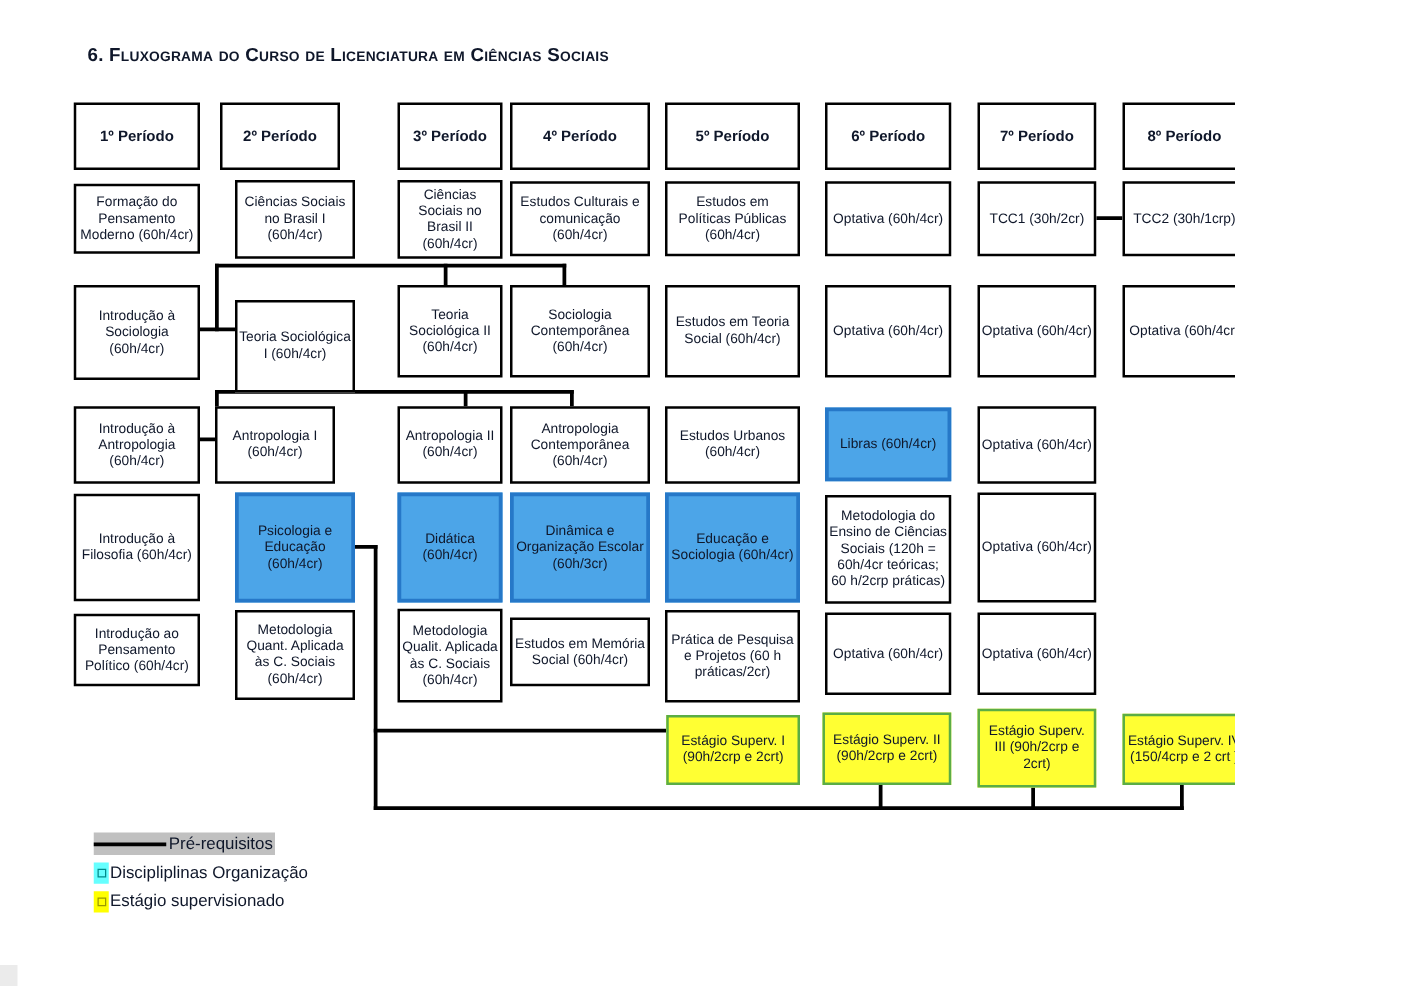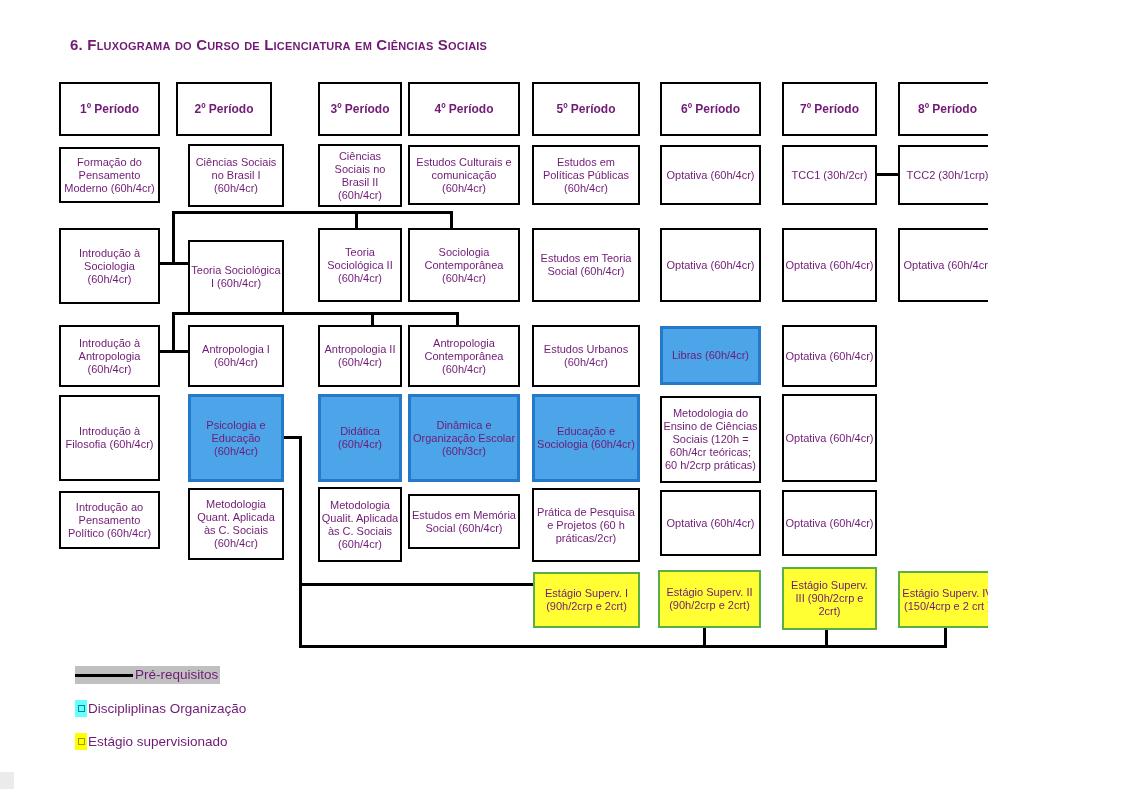--- a/index.html
+++ b/index.html
@@ -1,34 +1,34 @@
 <!DOCTYPE html>
 <html style="--pedagogical-fill: #4ca5e8; --pedagogical-border: #2678c8; --internship-fill: #ffff33; --internship-border: #5bad45; --prereq-line: #000000; --legend-highlight-gray: #c0c0c0; --legend-highlight-cyan: #66ffff; --legend-highlight-yellow: #ffff00;"><head>
 <meta charset="utf-8">
 <style>
   html,body{margin:0;padding:0;background:#ffffff;}
   #canvas{
     position:relative;width:988px;height:789px;background:#ffffff;
-    overflow:hidden;font-family:"Liberation Sans",sans-serif;color:#701a75;text-decoration:underline;
+    overflow:hidden;font-family:"Liberation Sans",sans-serif;color:#0f172a;text-decoration:underline;
   }
   .page-title{
     position:absolute;left:70px;top:36px;
     font-size:15px;font-weight:bold;font-variant:small-caps;letter-spacing:.2px;
   }
   .box{
     position:absolute;background:#fff;border:2px solid #000;box-sizing:border-box;
     display:flex;align-items:center;justify-content:center;text-align:center;
     font-size:11px;line-height:13px;padding:1px;
   }
   .box.header{font-weight:bold;font-size:12px;}
   .box.pedagogical{background:var(--pedagogical-fill);border:3px solid var(--pedagogical-border);text-align:center;}
   .box.internship{background:var(--internship-fill);border:2px solid var(--internship-border);}
   .line{position:absolute;background:var(--prereq-line);}
   .legend{position:absolute;left:75px;top:666px;font-size:13.5px;line-height:16px;}
-  .legend-row{margin-bottom:16px;display:flex;align-items:flex-end;}
+  .legend-row{margin-bottom:6px;display:flex;align-items:flex-start;}
   .hl-gray{background:var(--legend-highlight-gray);display:inline-flex;align-items:center;padding:1px 2px 1px 0;}
   .legend-line{display:inline-block;width:58px;height:3px;background:var(--prereq-line);margin-right:2px;}
   .swatch{display:inline-flex;align-items:center;justify-content:center;width:12px;height:17px;margin-right:1px;}
   .swatch .sq{display:inline-block;width:7px;height:7px;box-sizing:border-box;background:transparent;}
   .sq-teal{border:1.5px solid #008b8b;}
   .sq-olive{border:1.5px solid #9a9a00;}
   .edge{position:absolute;background:#ebebeb;}
 </style>
 </head>
 <body>
@@ -69,21 +69,21 @@
   <div class="box header" style="left:898px;top:82px;width:99px;height:54px">8º Período</div>
 
   <div class="box" style="left:59px;top:147px;width:101px;height:56px">Formação do Pensamento Moderno (60h/4cr)</div>
   <div class="box" style="left:59px;top:228px;width:101px;height:76px">Introdução à Sociologia (60h/4cr)</div>
   <div class="box" style="left:59px;top:325px;width:101px;height:62px">Introdução à Antropologia (60h/4cr)</div>
   <div class="box" style="left:59px;top:395px;width:101px;height:86px">Introdução à Filosofia (60h/4cr)</div>
   <div class="box" style="left:59px;top:491px;width:101px;height:58px">Introdução ao Pensamento Político (60h/4cr)</div>
 
   <div class="box" style="left:188px;top:144px;width:96px;height:63px">Ciências Sociais no Brasil I (60h/4cr)</div>
   <div class="box" style="left:188px;top:240px;width:96px;height:74px">Teoria Sociológica I (60h/4cr)</div>
-  <div class="box" style="left:188px;top:325px;width:96px;height:62px">Antropologia I (60h/4cr)</div>
+  <div class="box" style="left:172px;top:325px;width:96px;height:62px">Antropologia I (60h/4cr)</div>
   <div class="box pedagogical" style="left:188px;top:394px;width:96px;height:88px">Psicologia e Educação (60h/4cr)</div>
   <div class="box" style="left:188px;top:488px;width:96px;height:72px">Metodologia Quant. Aplicada às C. Sociais (60h/4cr)</div>
 
   <div class="box" style="left:318px;top:144px;width:84px;height:63px">Ciências Sociais no Brasil II (60h/4cr)</div>
   <div class="box" style="left:318px;top:228px;width:84px;height:74px">Teoria Sociológica II (60h/4cr)</div>
   <div class="box" style="left:318px;top:325px;width:84px;height:62px">Antropologia II (60h/4cr)</div>
   <div class="box pedagogical" style="left:318px;top:394px;width:84px;height:88px">Didática (60h/4cr)</div>
   <div class="box" style="left:318px;top:487px;width:84px;height:75px">Metodologia Qualit. Aplicada às C. Sociais (60h/4cr)</div>
 
   <div class="box" style="left:408px;top:145px;width:112px;height:60px">Estudos Culturais e comunicação (60h/4cr)</div>

